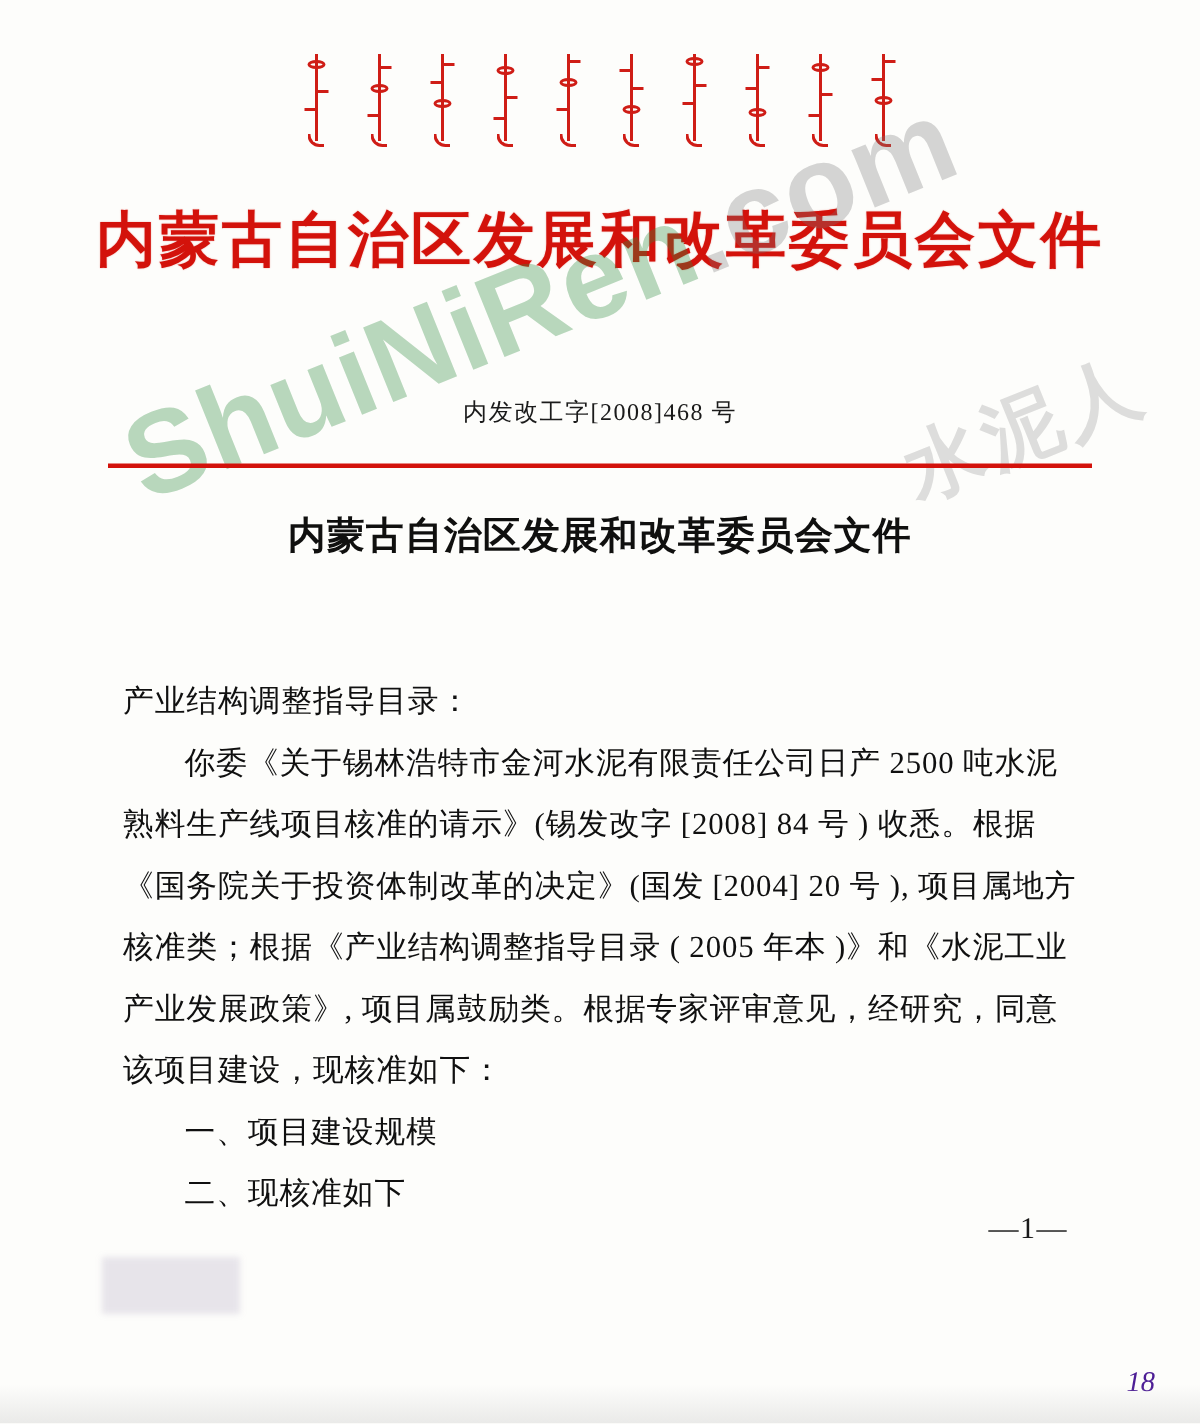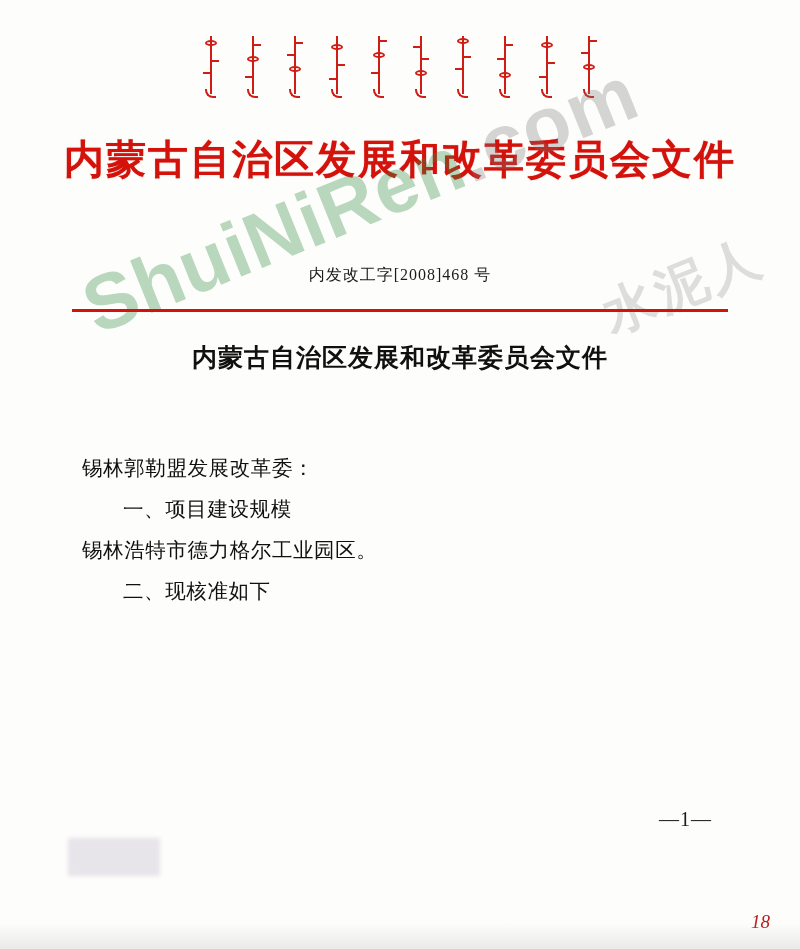--- a/index.html
+++ b/index.html
@@ -154,21 +154,21 @@
     font-size: 20px;
     color: #1a1a1a;
     letter-spacing: 1px;
   }
 
   .corner-number {
     position: absolute;
     bottom: 16px;
     right: 30px;
     font-size: 19px;
-    color: #b91c1c;
+    color: #4c1d95;
     font-style: italic;
     font-family: "Liberation Serif", serif;
   }
 
   
   .watermark-cn {
     position: absolute;
     top: 222px;
     right: 52px;
     font-size: 52px;
@@ -305,23 +305,23 @@
 
   <div class="doc-number">内发改工字[2008]468 号</div>
 
   <div class="red-rule"></div>
 
   <div class="subject">
     <div>内蒙古自治区发展和改革委员会文件</div>
   </div>
 
   <div class="body-block">
-    <p>锡林郭勒盟发展改革委：</p>
+    <p>产业结构调整指导目录：</p>
+    <p class="p-indent">你委《关于锡林浩特市金河水泥有限责任公司日产 2500 吨水泥熟料生产线项目核准的请示》(锡发改字 [2008] 84 号 ) 收悉。根据《国务院关于投资体制改革的决定》(国发 [2004] 20 号 ), 项目属地方核准类；根据《产业结构调整指导目录 ( 2005 年本 )》和《水泥工业产业发展政策》, 项目属鼓励类。根据专家评审意见，经研究，同意该项目建设，现核准如下：</p>
     <p class="p-indent">一、项目建设规模</p>
-    <p>锡林浩特市德力格尔工业园区。</p>
     <p class="p-indent">二、现核准如下</p>
   </div>
 
   <div class="page-number">—1—</div>
 
   <div class="smudge"></div>
   <div class="corner-number">18</div>
   <div class="edge-shadow"></div>
 </div>
 

